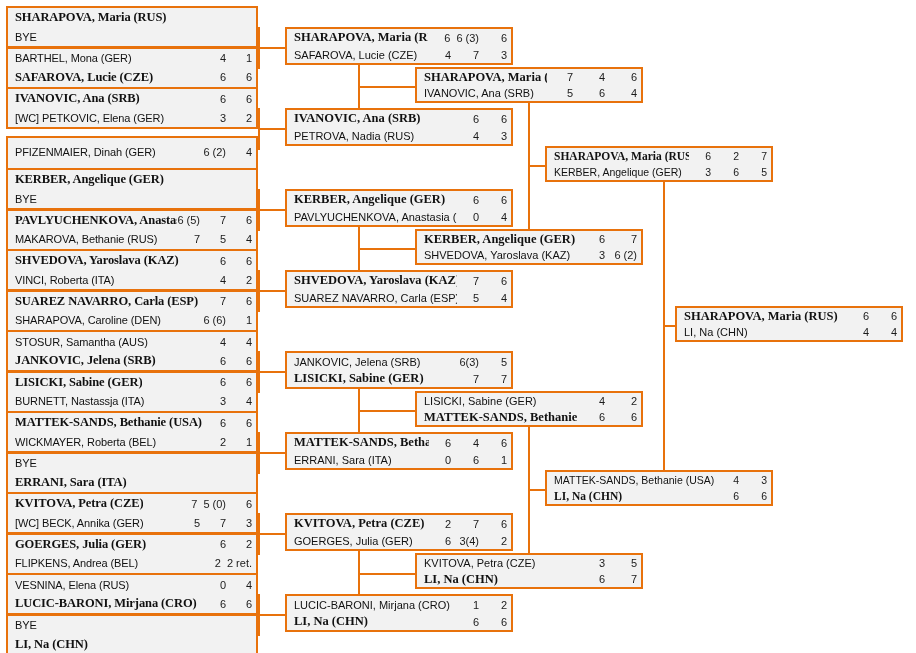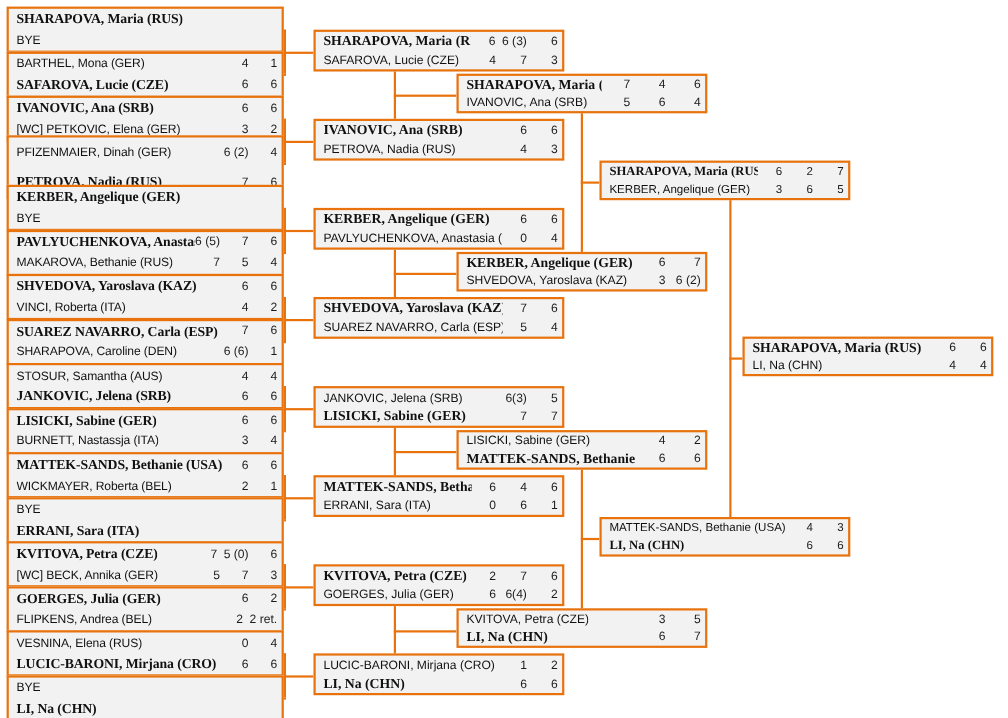--- a/index.html
+++ b/index.html
@@ -172,21 +172,21 @@
       </div>
       <div class="row lose">
         <span class="nm">[WC] PETKOVIC, Elena (GER)</span>
         <span class="sp"></span>
         <span class="scores">
           <span class="s" style="min-width: 20px; margin-left: 0px;">3</span>
           <span class="s" style="min-width: 20px; margin-left: 6px;">2</span>
         </span>
       </div>
     </div>
-    <div class="match sz-r1" style="left: 6px; top: 123px; width: 252px; height: 58px;">
+    <div class="match sz-r1" style="left: 6px; top: 136px; width: 252px; height: 58px;">
       <div class="row lose">
         <span class="nm">PFIZENMAIER, Dinah (GER)</span>
         <span class="sp"></span>
         <span class="scores">
           <span class="s" style="min-width: 20px; margin-left: 0px;">6 (2)</span>
           <span class="s" style="min-width: 20px; margin-left: 6px;">4</span>
         </span>
       </div>
       <div class="row win">
         <span class="nm">PETROVA, Nadia (RUS)</span>
@@ -519,21 +519,21 @@
           <span class="s" style="min-width: 22px; margin-left: 0px;">2</span>
           <span class="s" style="min-width: 22px; margin-left: 6px;">7</span>
           <span class="s" style="min-width: 22px; margin-left: 6px;">6</span>
         </span>
       </div>
       <div class="row lose">
         <span class="nm">GOERGES, Julia (GER)</span>
         <span class="sp"></span>
         <span class="scores">
           <span class="s" style="min-width: 22px; margin-left: 0px;">6</span>
-          <span class="s" style="min-width: 22px; margin-left: 6px;">6(4)</span>
+          <span class="s" style="min-width: 22px; margin-left: 6px;">3(4)</span>
           <span class="s" style="min-width: 22px; margin-left: 6px;">2</span>
         </span>
       </div>
     </div>
     <div class="match sz-r2" style="left: 285px; top: 594px; width: 228px; height: 38px;">
       <div class="row lose">
         <span class="nm">LUCIC-BARONI, Mirjana (CRO)</span>
         <span class="sp"></span>
         <span class="scores">
           <span class="s" style="min-width: 22px; margin-left: 0px;">1</span>

